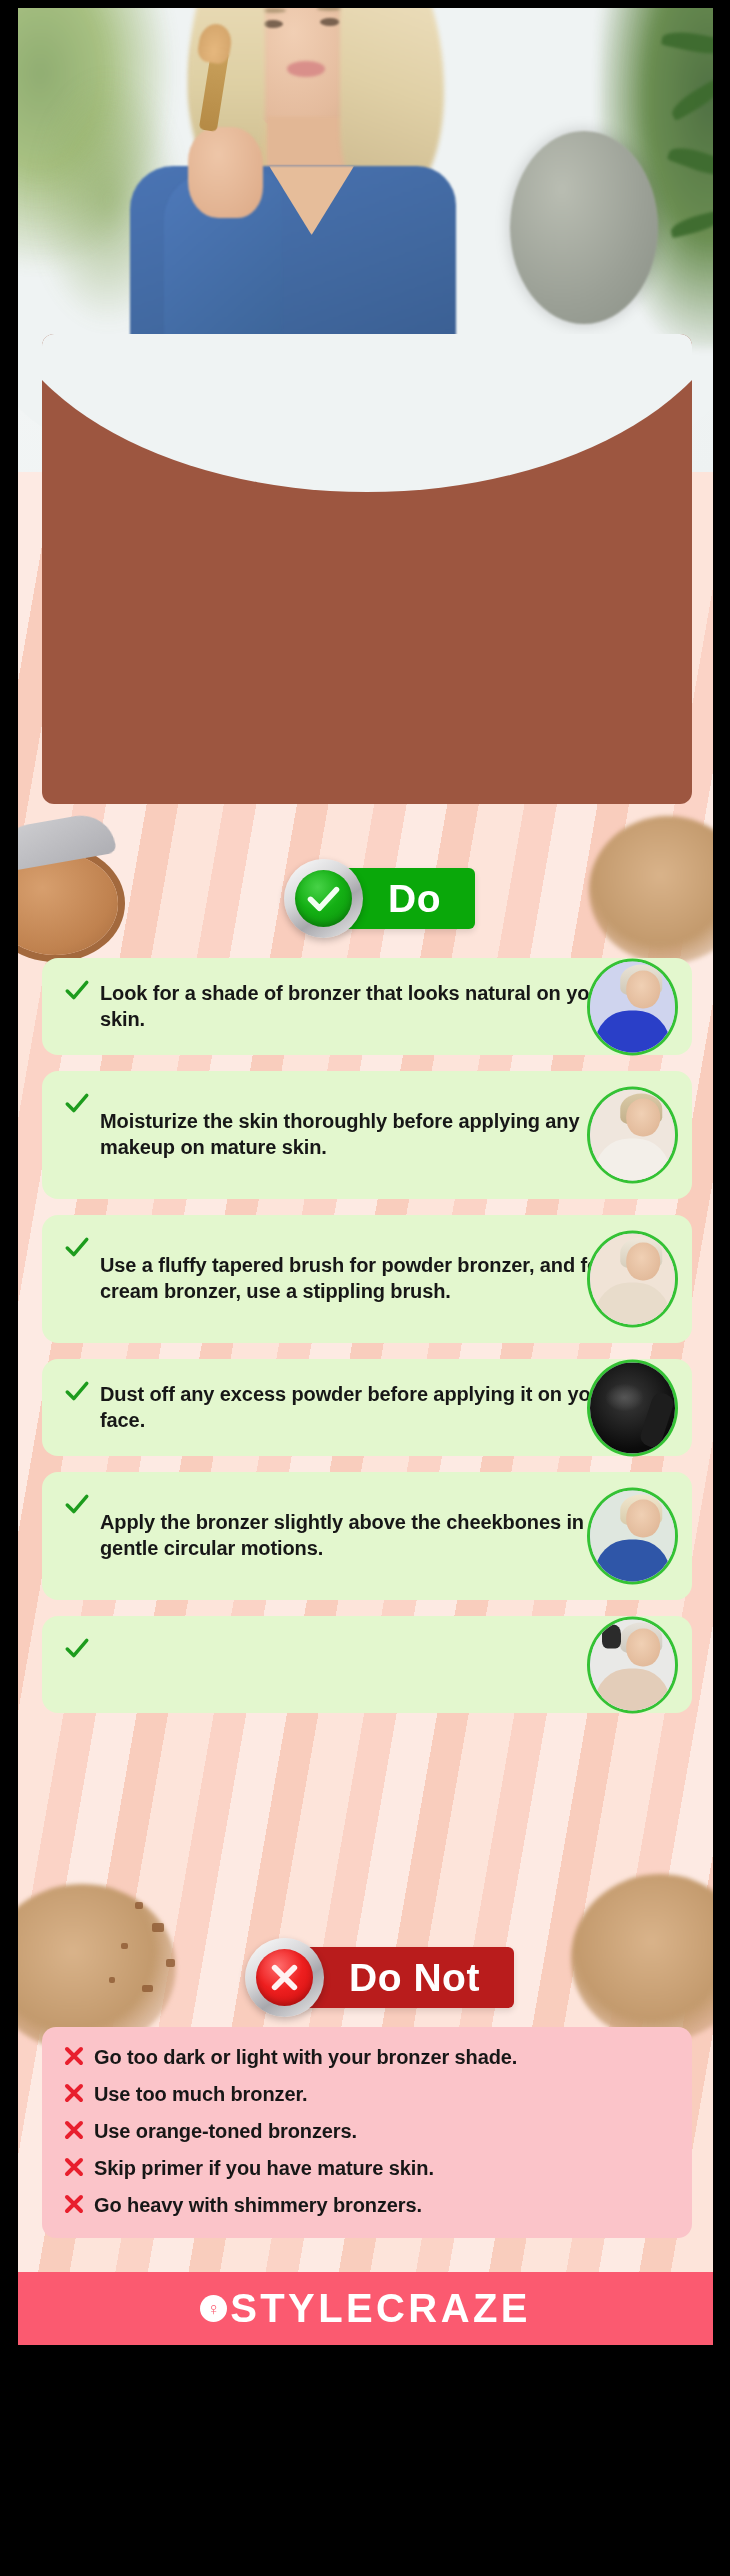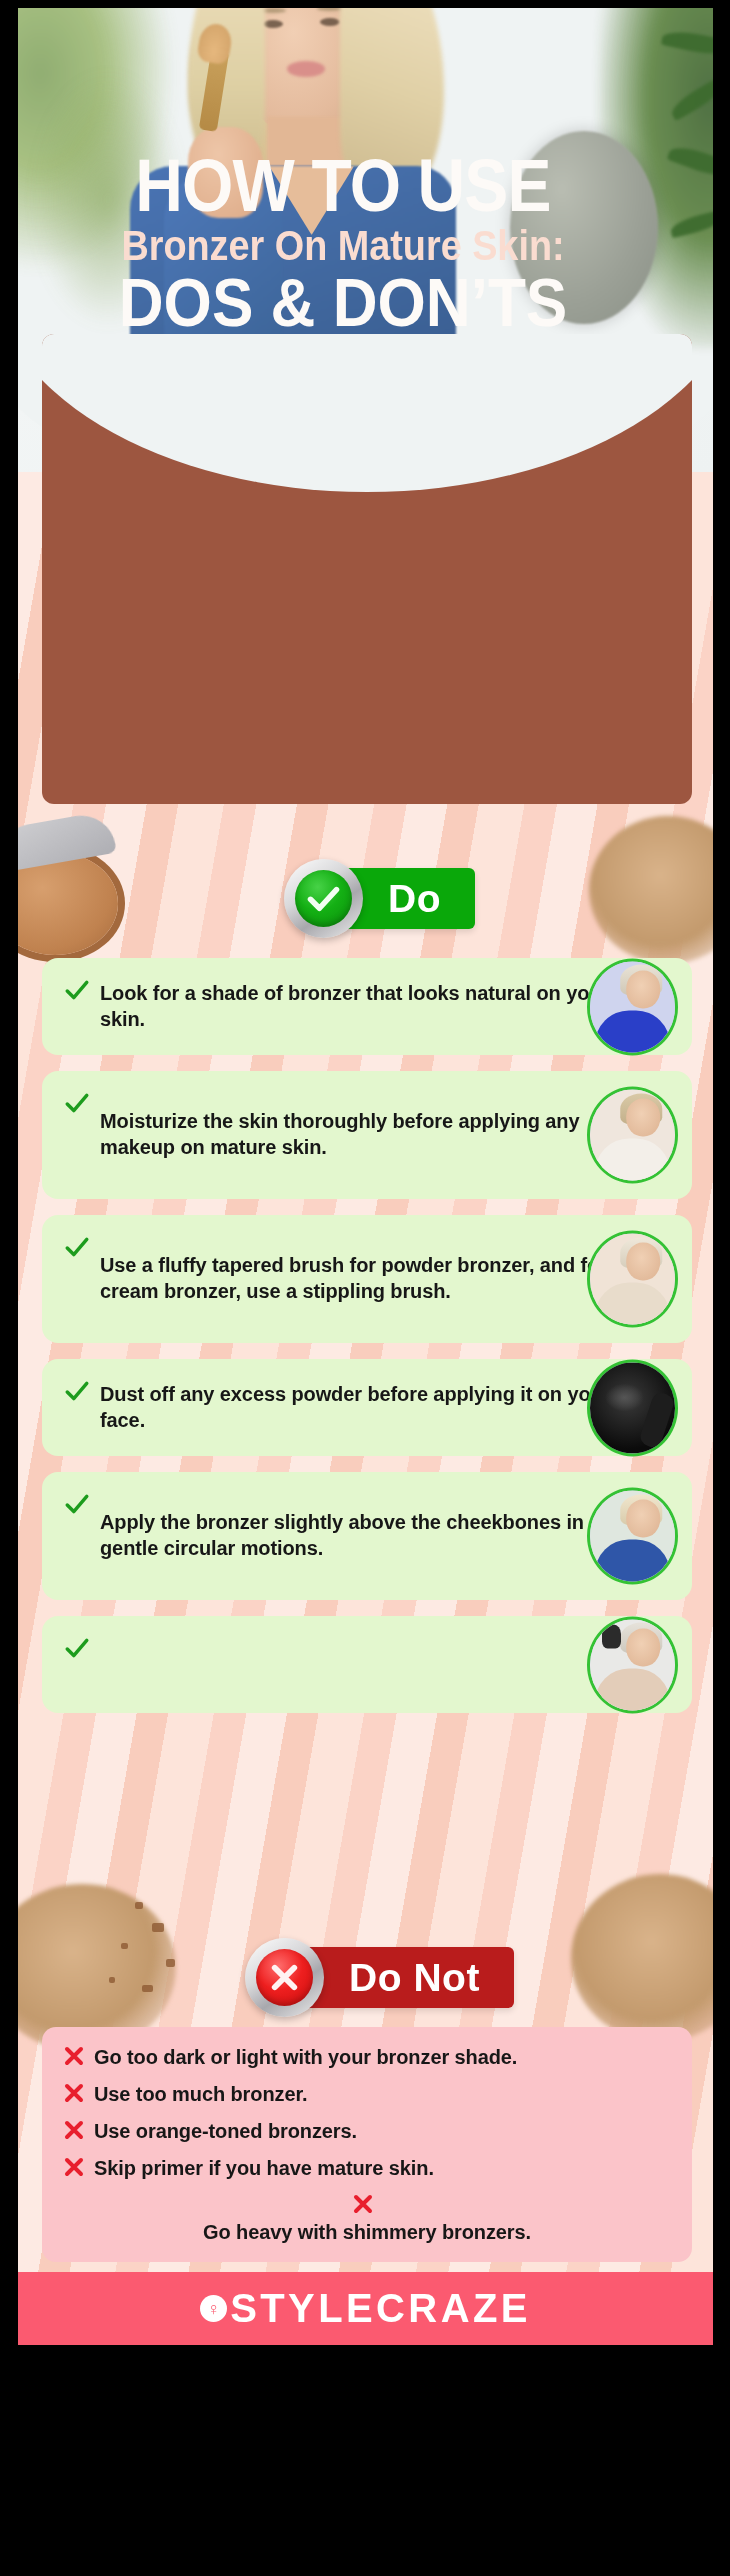--- a/index.html
+++ b/index.html
@@ -334,21 +334,21 @@
     position:absolute; left:24px; top:2019px; width:650px;
     background:#fbc4c9;
     border-radius:14px;
     padding:16px 20px 18px 20px;
     z-index:9;
   }
   .dont-item{
     display:flex; align-items:center;
     margin-bottom:8px;
   }
-  .dont-item:last-child{ margin-bottom:0;flex-direction:column; }
+  .dont-item:last-child{ margin-bottom:0; }
   .cross{ flex:0 0 auto; width:24px; margin-right:8px; margin-top:1px; }
   .cross svg{ width:24px; height:24px; }
   .dont-text{
     font-size:20px; font-weight:bold; line-height:1.22;
     color:#171717; letter-spacing:-0.1px;
   }
 
   
   .footer{
     position:absolute; left:0; bottom:0; width:695px; height:73px;
@@ -409,25 +409,20 @@
       <div class="compact-hero">
           <i></i>
         </div>
     </div>
   </div>
 
   <div class="title-card"></div>
   <div class="title-clip">
     <div class="title-curve"></div>
   </div>
-  <div class="title-inner">
-    <div class="t-line1">HOW TO USE</div>
-    <div class="t-line2">Bronzer On Mature Skin:</div>
-    <div class="t-line3">DOS &amp; DON’TS</div>
-  </div>
 
   <div class="deco compact-open">
     <div class="pan"></div>
       <div class="lid"></div>
   </div>
   <div class="deco powder-blob pb1"></div>
   <div class="deco powder-blob pb2"></div>
   <div class="deco powder-blob pb3"></div>
   <div class="crumbs">
     <div class="crumb" style="left:117px; top:1894px; width:8px;  height:7px;"></div>

